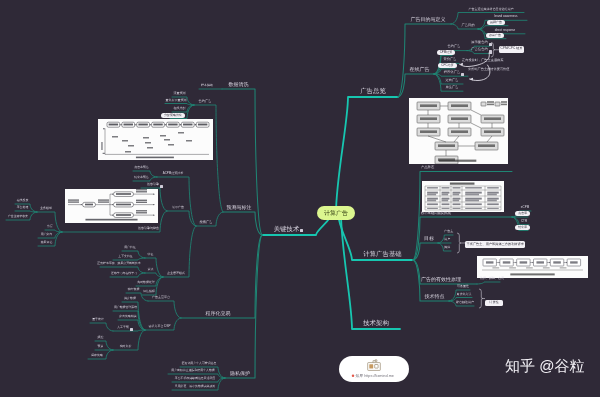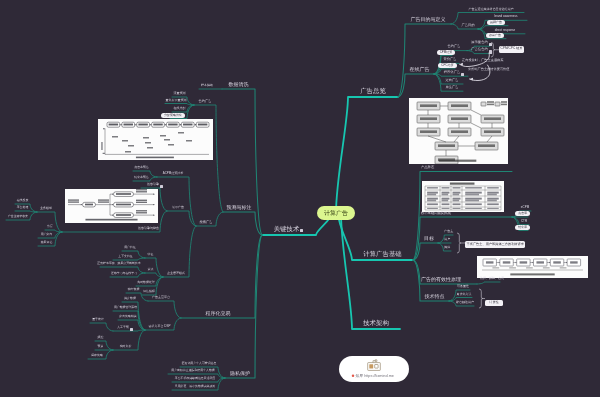--- a/index.html
+++ b/index.html
@@ -418,20 +418,21 @@
       <div class="nd" style="font-size: 2.9px; left: 171.32px; top: 369.178px;">用户有权停止追踪和使用个人数据</div>
       <div class="nd" style="font-size: 2.9px; left: 174.766px; top: 377.178px;">平台不得存储敏感信息及活跃度</div>
       <div class="nd" style="font-size: 2.9px; left: 174.766px; top: 385.178px;">只用必要、最小的数据去做决策</div>
       <div class="nd pill" style="left: 499px; top: 45.5px; min-width: 20px; height: 7px; display: flex; align-items: center; justify-content: center; font-size: 3.2px; border-radius: 1.6px; padding: 0px 1.5px;">CPM/CPC 结算</div>
       <div class="nd pill" style="left: 465px; top: 240.8px; min-width: 52px; height: 7px; display: flex; align-items: center; justify-content: center; font-size: 3.2px; border-radius: 1.6px; padding: 0px 1.5px;">平衡广告主、用户和媒体三方的利益诉求</div>
       <div class="nd pill" style="left: 485px; top: 299.5px; min-width: 15px; height: 6.5px; display: flex; align-items: center; justify-content: center; font-size: 3.2px; border-radius: 1.6px; padding: 0px 1.5px;">计算性</div>
       <div class="nd" style="left: 462px; top: 59.3px; font-size: 3.2px;">定向投放时，广告主直接购买</div>
       <div class="nd" style="left: 468px; top: 68.3px; font-size: 3.2px;">竞价时广告主的转化更有价值</div>
     </div>
   <div id="root" style="left: 317px; top: 206px; width: 38px; height: 14px; font-size: 6px;">计算广告</div>
+  <div id="watermark" style="left: 505px; top: 357px; font-size: 15px;">知乎 @谷粒</div>
 <div id="logo" style="left: 339px; top: 356px; width: 70px; height: 26px; border-radius: 13px;"><svg viewBox="0 0 70 26" width="100%" height="100%">
         <g stroke="#9a8a70" fill="none" stroke-width="0.7">
           <rect x="28.7" y="6.6" width="12.6" height="7.8" rx="0.6"></rect>
           <rect x="30.3" y="8.3" width="3.9" height="4.2" rx="0.35" fill="#c69a61" stroke="none"></rect>
           <rect x="35.7" y="8.5" width="3.4" height="3.6" rx="0.35"></rect>
           <path d="M 34 6.6 L 34 4.7 L 36.7 4.7"></path>
           <rect x="36.1" y="3.8" width="1.8" height="1.8" rx="0.2"></rect>
         </g>
         <circle cx="14" cy="19.7" r="1.25" fill="#e35a4c"></circle>
       </svg><div style="position: absolute; left: 16.5px; top: 17.4px; font-size: 3.8px; color: rgb(119, 117, 126); white-space: nowrap; font-family: &quot;Liberation Sans&quot;, sans-serif;">知犀 https://kxmind.me</div></div>

